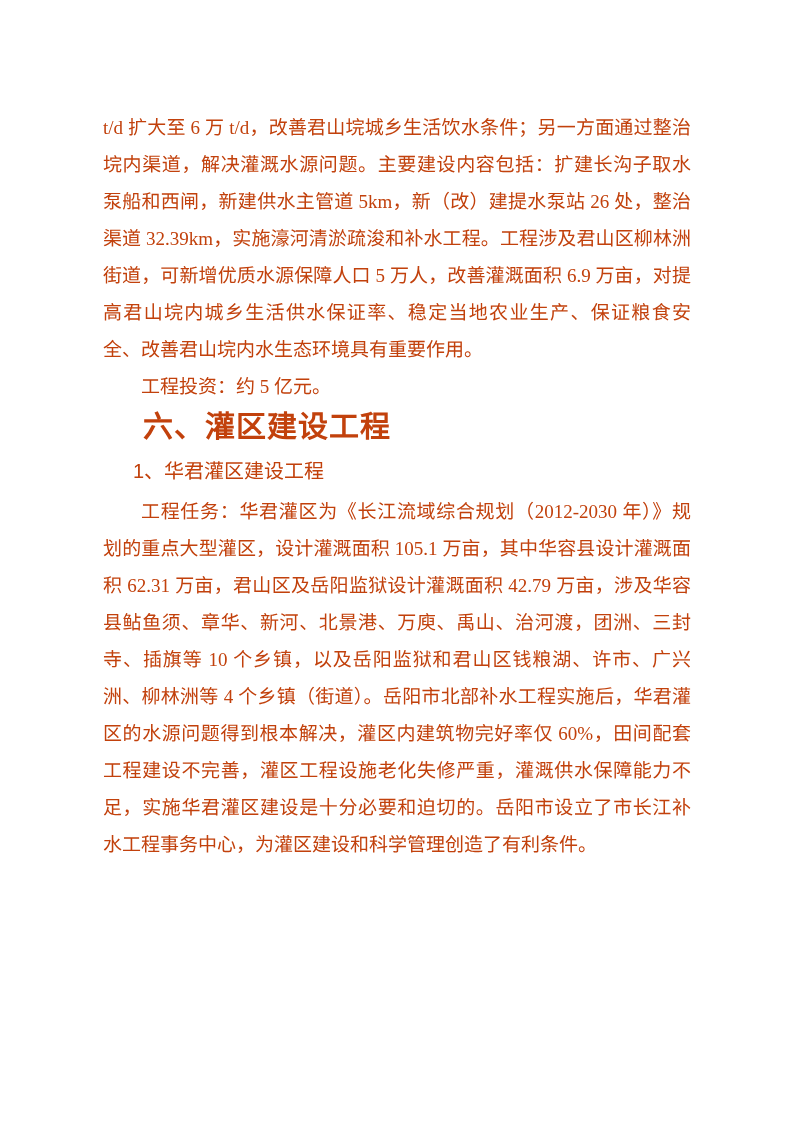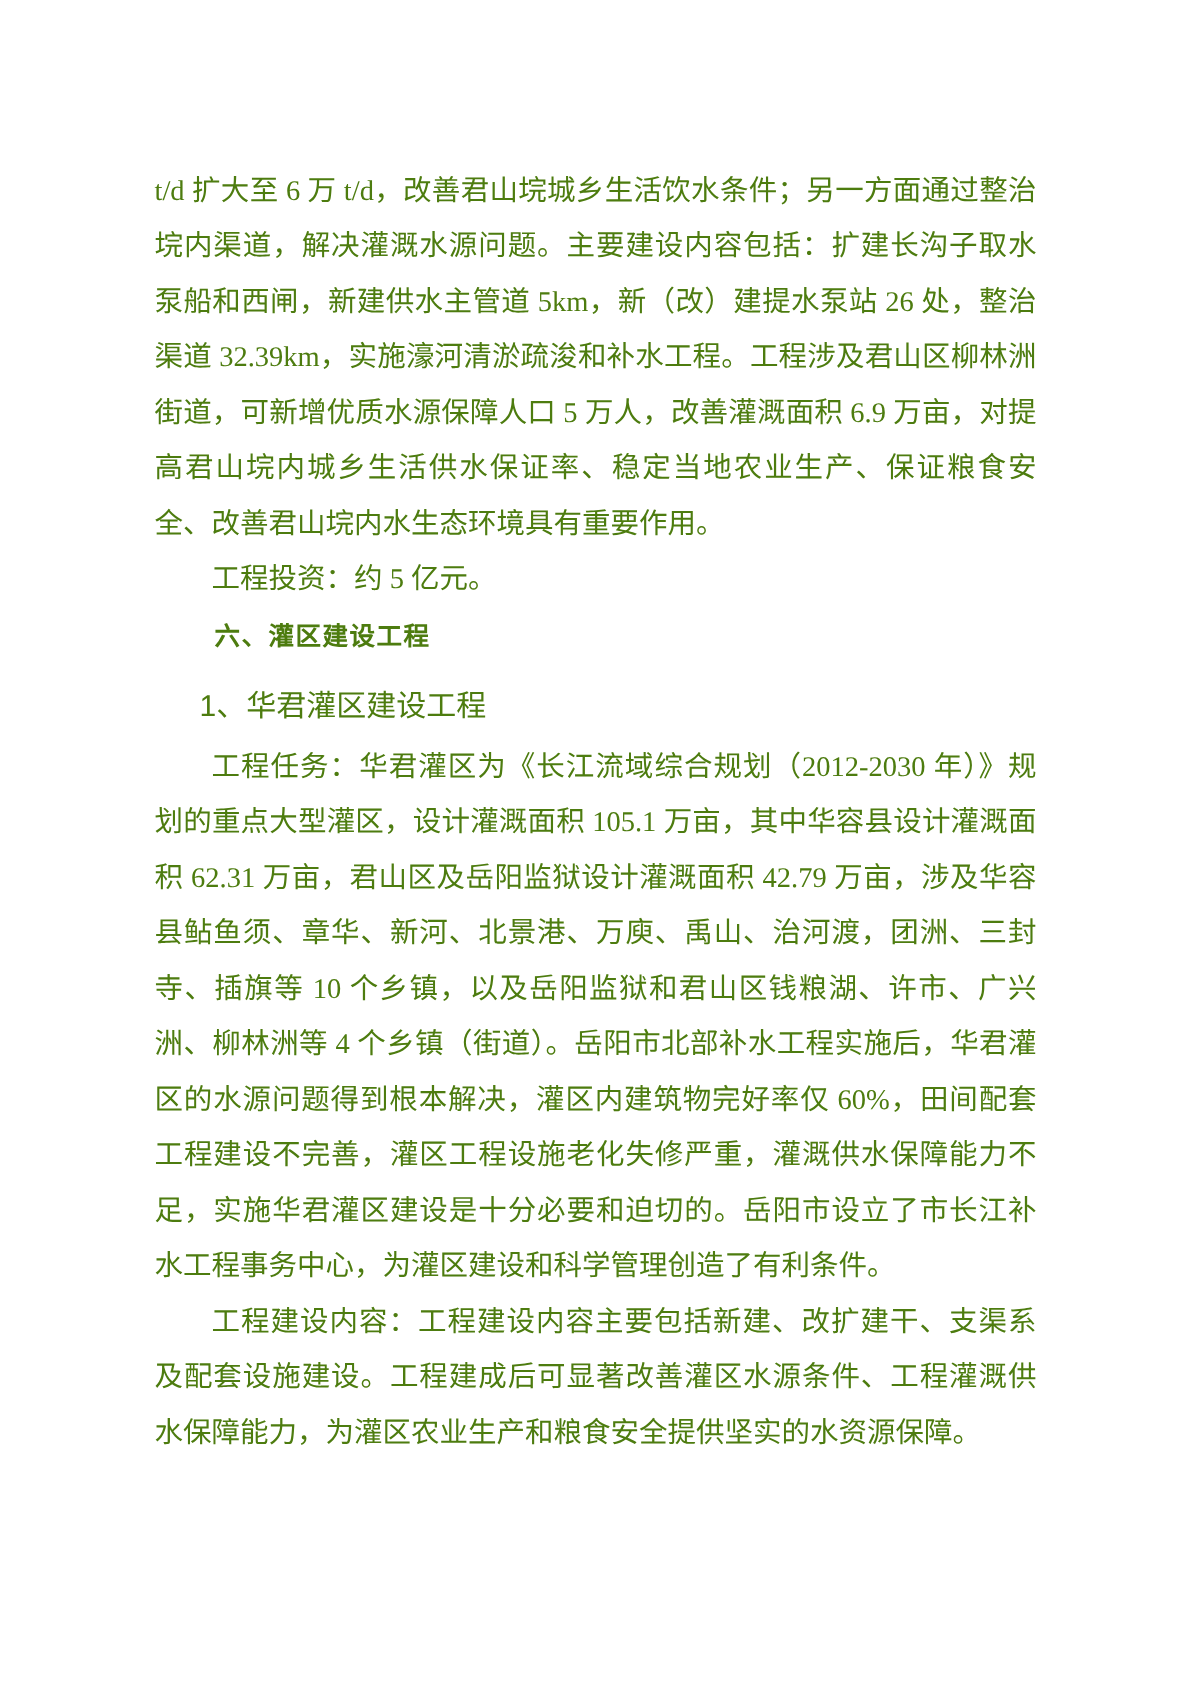--- a/index.html
+++ b/index.html
@@ -6,21 +6,21 @@
     margin: 0;
     padding: 0;
     background: #ffffff;
   }
   .page {
     position: relative;
     width: 793px;
     height: 1122px;
     background: #ffffff;
     overflow: hidden;
-    color: #4d7c0f;
+    color: #c2410c;
     font-family: "Liberation Serif", "DejaVu Serif", serif;
   }
   .content {
     position: absolute;
     left: 103px;
     top: 109px;
     width: 588px;
   }
   p.body {
     margin: 0;
@@ -29,22 +29,22 @@
     text-align: justify;
     text-justify: inter-ideograph;
     word-break: break-all;
   }
   p.indent {
     text-indent: 38px;
   }
   h1.sec {
     margin: 0;
     padding-left: 40px;
-    font-family: Liberation Mono, monospace;
-    font-size: 17px;
+    font-family: Liberation Sans, sans-serif;
+    font-size: 30px;
     font-weight: bold;
     line-height: 44px;
     letter-spacing: 1px;
   }
   h2.subsec {
     margin: 0;
     padding-left: 30px;
     font-family: "Liberation Sans", "DejaVu Sans", sans-serif;
     font-size: 20px;
     font-weight: normal;
@@ -60,17 +60,16 @@
     <p class="body">t/d 扩大至 6 万 t/d，改善君山垸城乡生活饮水条件；另一方面通过整治垸内渠道，解决灌溉水源问题。主要建设内容包括：扩建长沟子取水泵船和西闸，新建供水主管道 5km，新（改）建提水泵站 26 处，整治渠道 32.39km，实施濠河清淤疏浚和补水工程。工程涉及君山区柳林洲街道，可新增优质水源保障人口 5 万人，改善灌溉面积 6.9 万亩，对提高君山垸内城乡生活供水保证率、稳定当地农业生产、保证粮食安全、改善君山垸内水生态环境具有重要作用。</p>
 
     <p class="body indent">工程投资：约 5 亿元。</p>
 
     <h1 class="sec">六、灌区建设工程</h1>
 
     <h2 class="subsec">1、华君灌区建设工程</h2>
 
     <p class="body indent">工程任务：华君灌区为《长江流域综合规划（2012-2030 年）》规划的重点大型灌区，设计灌溉面积 105.1 万亩，其中华容县设计灌溉面积 62.31 万亩，君山区及岳阳监狱设计灌溉面积 42.79 万亩，涉及华容县鲇鱼须、章华、新河、北景港、万庾、禹山、治河渡，团洲、三封寺、插旗等 10 个乡镇，以及岳阳监狱和君山区钱粮湖、许市、广兴洲、柳林洲等 4 个乡镇（街道）。岳阳市北部补水工程实施后，华君灌区的水源问题得到根本解决，灌区内建筑物完好率仅 60%，田间配套工程建设不完善，灌区工程设施老化失修严重，灌溉供水保障能力不足，实施华君灌区建设是十分必要和迫切的。岳阳市设立了市长江补水工程事务中心，为灌区建设和科学管理创造了有利条件。</p>
 
-    <p class="body indent">工程建设内容：工程建设内容主要包括新建、改扩建干、支渠系及配套设施建设。工程建成后可显著改善灌区水源条件、工程灌溉供水保障能力，为灌区农业生产和粮食安全提供坚实的水资源保障。</p>
 
 
   </div>
 </div>
 
 </body></html>

